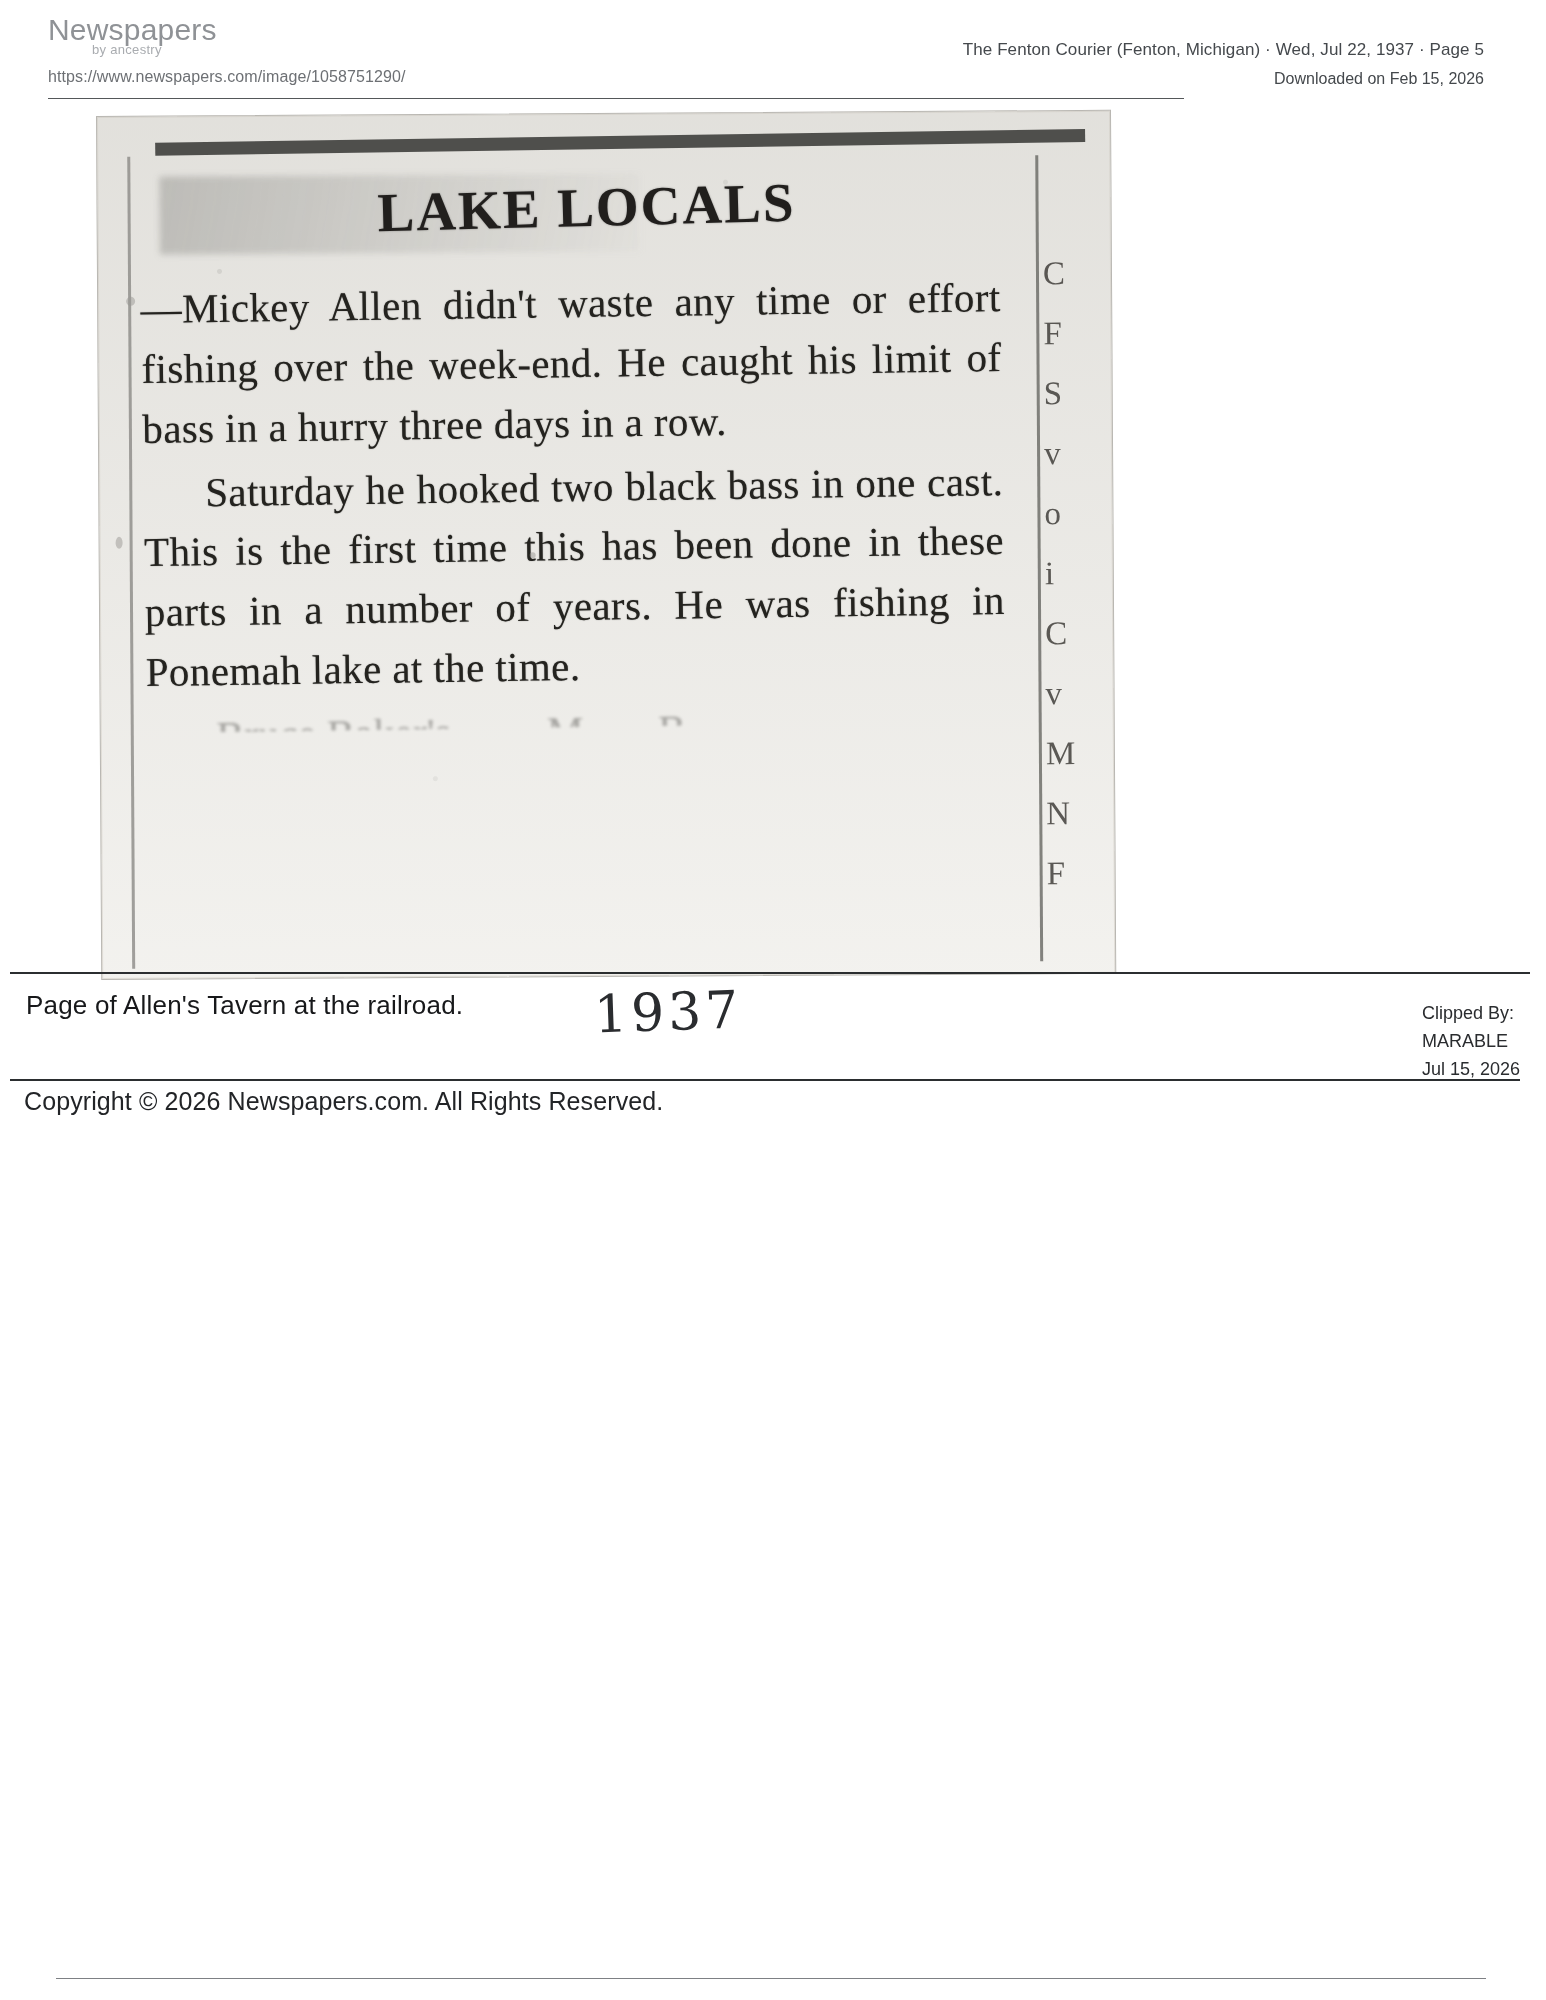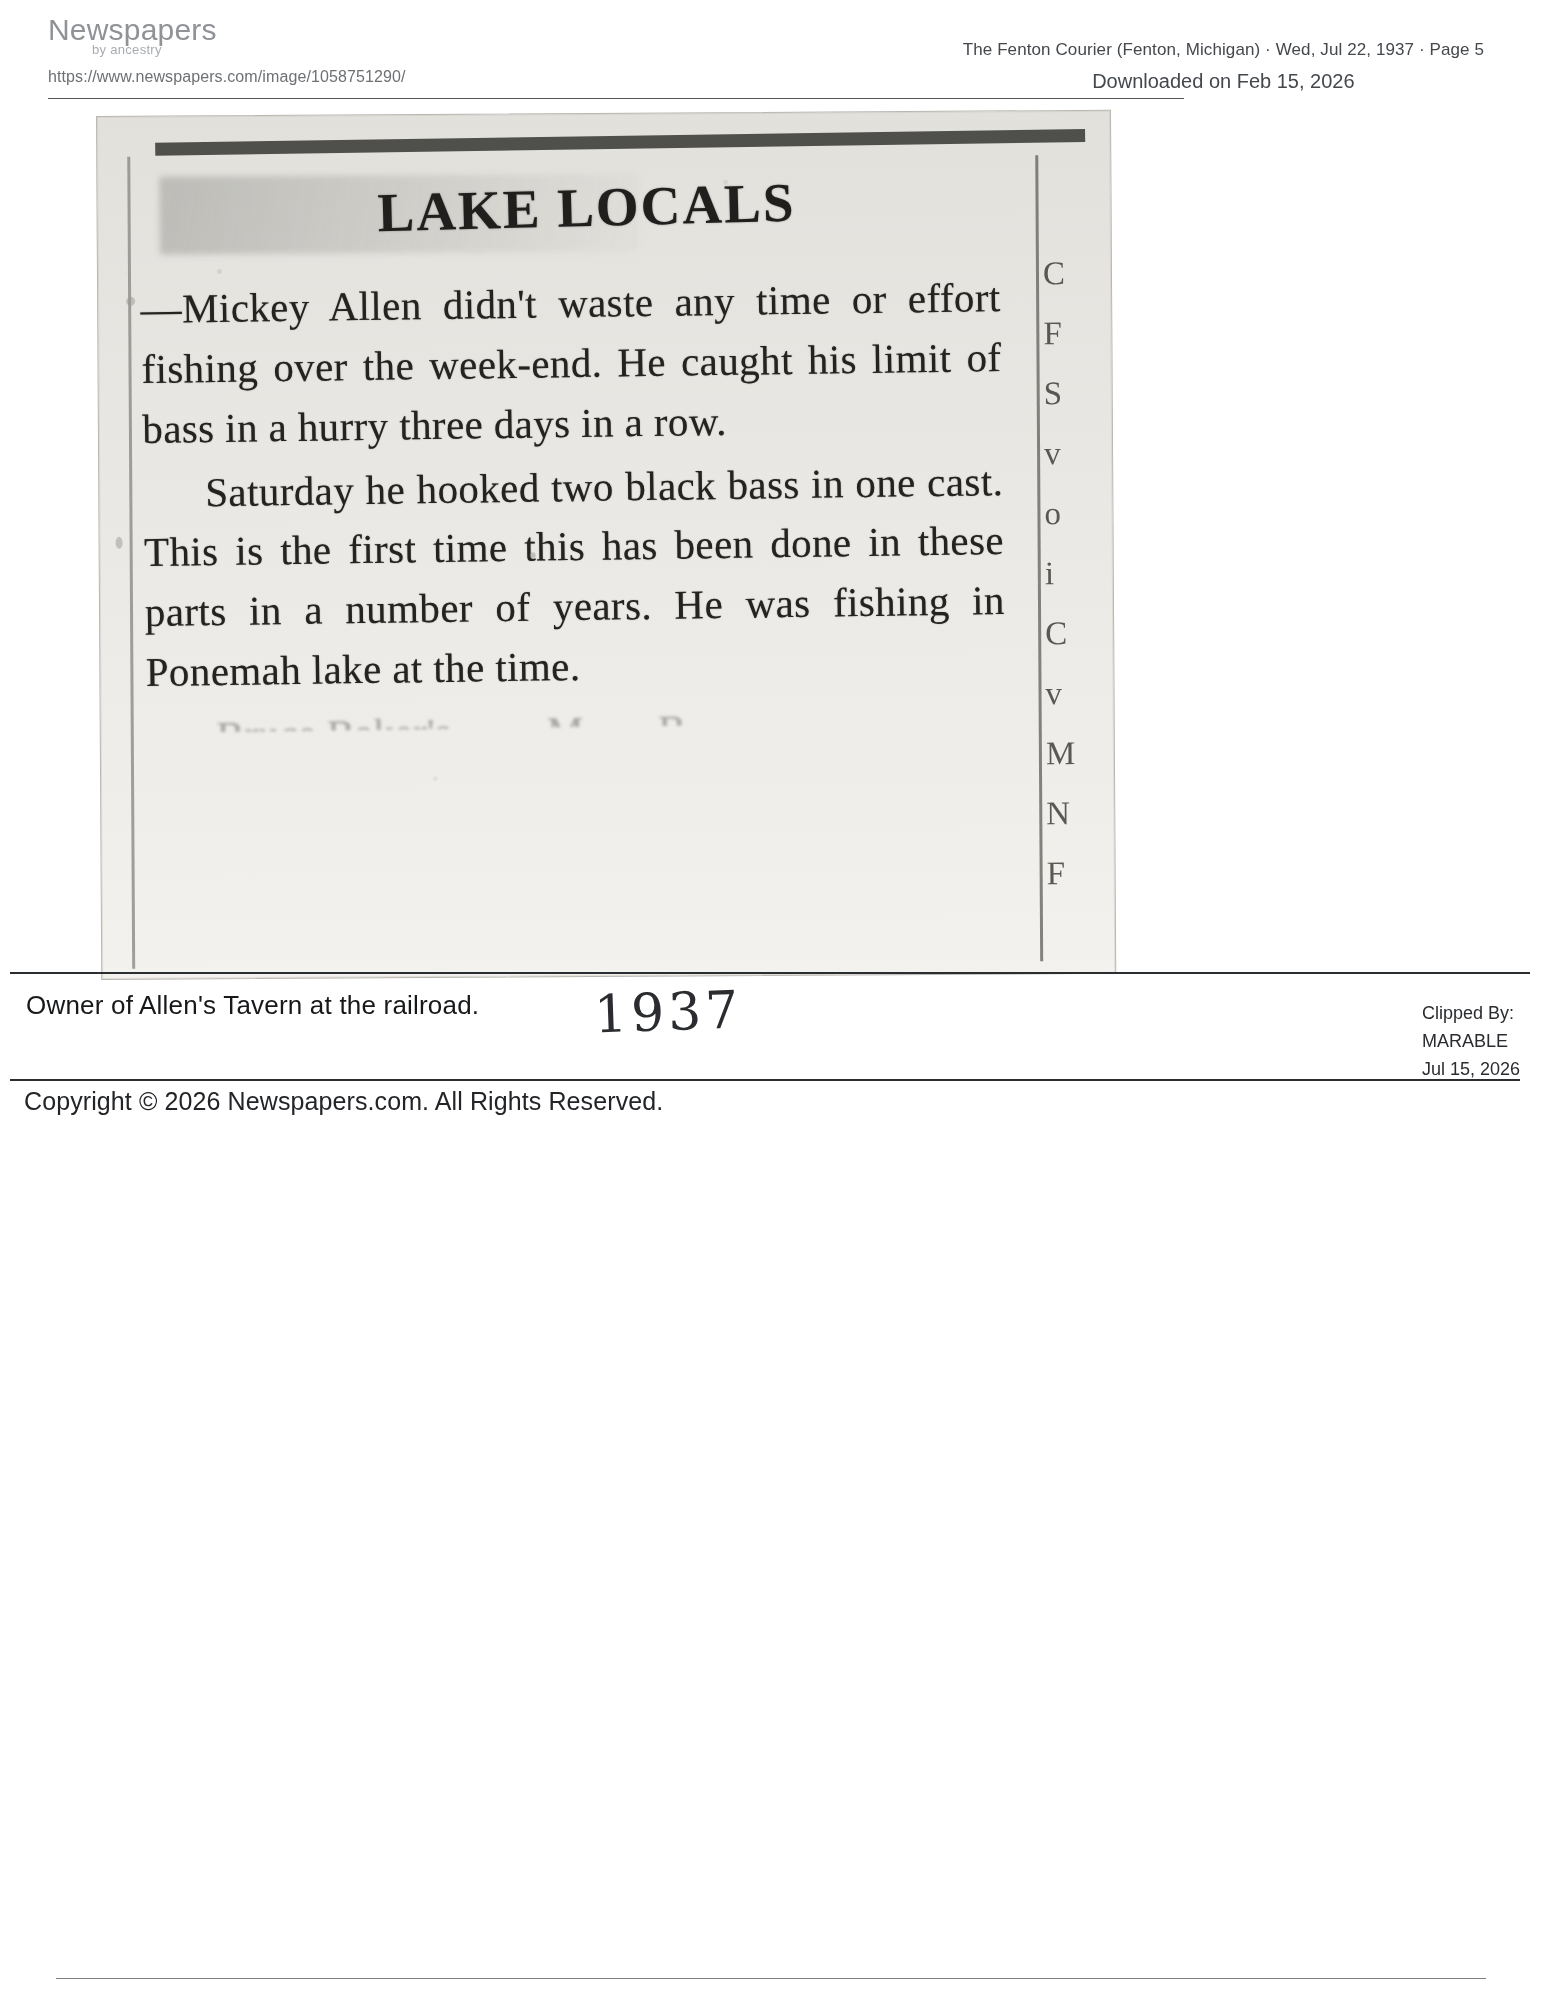--- a/index.html
+++ b/index.html
@@ -59,25 +59,24 @@
     text-align: right;
     color: #3e4246;
   }
   .source-line1 {
     font-size: 17px;
     letter-spacing: 0.1px;
     white-space: nowrap;
     color: #44484c;
   }
   .source-line2 {
-    font-size: 20px;
+    font-size: 16px;
     margin-top: 10px;
     white-space: nowrap;
     color: #44484c;
-    text-align: center;
   }
 
   .rule {
     position: absolute;
     background: #2f3235;
     height: 2px;
   }
   .rule-top {
     left: 48px;
     top: 98px;
@@ -320,21 +319,21 @@
       <div>F</div>
     </div>
 
     <div class="speck" style="left:28px; top:180px; width:9px; height:9px;"></div>
     <div class="speck" style="left:16px; top:420px; width:7px; height:12px;"></div>
     <div class="speck" style="left:430px; top:438px; width:6px; height:6px;"></div>
   </div>
 
   <div class="rule rule-mid"></div>
 
-  <div class="caption">Owner of Allen's Tavern at the railroad.</div>
+  <div class="caption">Page of Allen's Tavern at the railroad.</div>
   <div class="handwritten-year">1937</div>
 
   <div class="clipped-by">
     <div>Clipped By:</div>
     <div>MARABLE</div>
     <div>Jul 15, 2026</div>
   </div>
 
   <div class="rule rule-bottom"></div>
 

